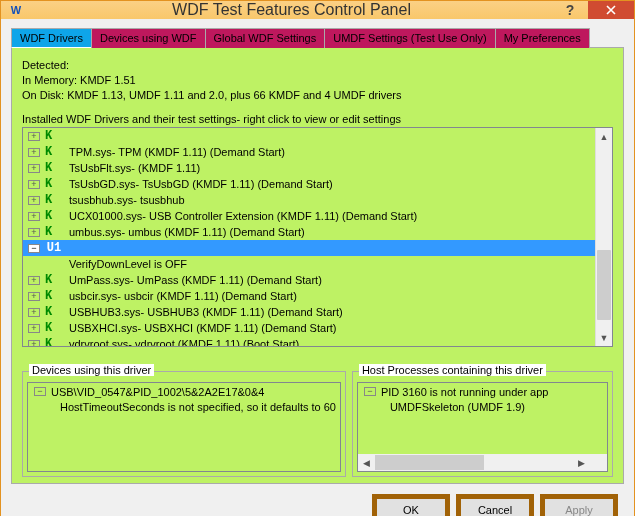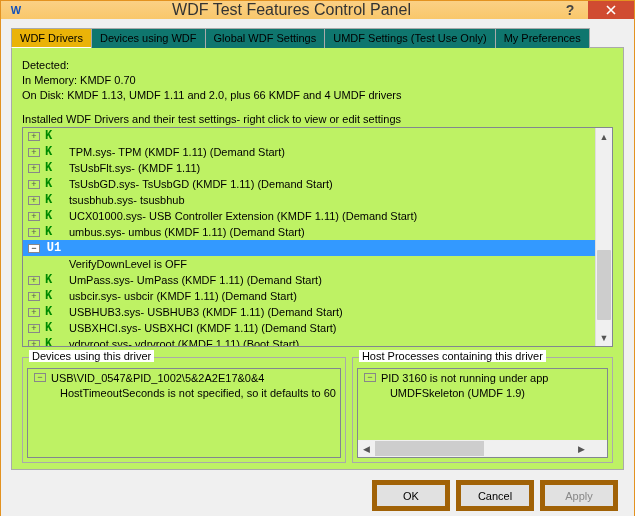--- a/index.html
+++ b/index.html
@@ -7,41 +7,41 @@
   .window { width: 635px; height: 516px; border: 1px solid #e39220; display: flex; flex-direction: column; }
   .titlebar { height: 30px; background: linear-gradient(#fbd085,#f9c76b); display: flex; align-items: center; position: relative; }
   .titlebar .icon { width: 18px; height: 18px; margin: 0 6px; display:flex;align-items:center;justify-content:center;font-size:11px;color:#1452b9;font-weight:bold;}
   .titlebar .title { flex:1; text-align:center; font-size:16px; color:#333; }
   .titlebar .btns { display:flex; height:100%; }
   .titlebar .btn { width:46px; display:flex; align-items:center; justify-content:center; color:#444; }
   .titlebar .btn.help { width:36px; font-weight:bold; font-size:14px;}
   .titlebar .btn.close { background:#d04b31; color:#fff; }
   .client { flex:1; background:#f0f0f0; padding:8px 10px 10px 10px; display:flex; flex-direction:column; }
   .tabs { display:flex; font-size:11px; position:relative; top:1px; z-index:2;}
-  .tab { border:1px solid #aaa; border-bottom:none; padding:3px 8px; background:#0f766e; margin-right:-1px; cursor:default; white-space:nowrap;}
-  .tab.active { background:#eab308; border-bottom:1px solid #fff;text-align:right; }
+  .tab { border:1px solid #aaa; border-bottom:none; padding:3px 8px; background:#be185d; margin-right:-1px; cursor:default; white-space:nowrap;}
+  .tab.active { background:#0ea5e9; border-bottom:1px solid #fff;text-align:right; }
   .tabbody { background:#bef264; border:1px solid #aaa; flex:1; padding:10px 10px 6px 10px; display:flex; flex-direction:column; font-size:11px; color:#000; overflow:hidden;}
   .detected p { margin:0; line-height:15px; }
   .listlabel { margin:10px 0 2px 0; }
   .listbox { border:1px solid #828790; height:220px; overflow:hidden; position:relative; display:flex;}
   .listcontent { flex:1; overflow:hidden; }
   .row { display:flex; align-items:center; height:16px; padding-left:2px; white-space:nowrap;}
   .row .toggle { width:12px; height:9px; border:1px solid #888; margin:0 5px 0 3px; display:flex; align-items:center; justify-content:center; font-size:9px; line-height:7px; color:#555; cursor:pointer;}
   .row .badge { width:18px; font-weight:bold; font-family:'Courier New',monospace; font-size:12px; text-align:left; margin-right:6px;}
   .row .badge.k { color:#008a00; }
   .row .badge.u { color:#0846d6; }
   .row.selected { background:#3399ff; color:#fff; }
   .row.selected .badge.u { color:#fff;text-align:center; }
   .row.selected .toggle { background:#fff; color:#000;}
   .row.child { padding-left:46px; }
   .scrollbar { width:17px; background:#f0f0f0; border-left:1px solid #ddd; display:flex; flex-direction:column;}
   .scrollbar .arrow { height:17px; display:flex; align-items:center; justify-content:center; font-size:9px; color:#555; cursor:pointer;}
   .scrollbar .track { flex:1; position:relative;}
   .scrollbar .thumb { position:absolute; left:1px; right:1px; background:#cdcdcd; border-radius:1px;}
-  .groups { display:flex; gap:6px; margin-top:10px; height:106px;}
+  .groups { display:flex; gap:6px; margin-top:24px; height:106px;}
   .group { border:1px solid #aaa; position:relative; padding:10px 4px 4px 4px;}
   .group .legend { position:absolute; top:-8px; left:6px; background:#fff; padding:0 3px; font-size:11px; white-space:nowrap;}
   .group.left { flex:1.25; }
   .group.right { flex:1; }
   .groupbox { border:1px solid #828790; width:100%; height:100%; position:relative; display:flex; overflow:hidden;}
   .groupbox .gc { flex:1; padding:2px 2px; font-size:11px; }
   .groupbox .grow { display:flex; align-items:flex-start; padding-left:2px; line-height:15px;}
   .groupbox .grow .toggle { width:12px; height:9px; border:1px solid #888; margin:2px 5px 0 2px; display:flex; align-items:center; justify-content:center; font-size:9px; line-height:7px; color:#555; cursor:pointer;}
   .groupbox .childline { padding-left:30px; line-height:15px;}
   .hscroll { position:absolute; bottom:0; left:0; right:17px; height:17px; background:#f0f0f0; display:flex;}
@@ -75,21 +75,21 @@
         <div class="tab active">WDF Drivers</div>
         <div class="tab">Devices using WDF</div>
         <div class="tab">Global WDF Settings</div>
         <div class="tab">UMDF Settings (Test Use Only)</div>
         <div class="tab">My Preferences</div>
       </div>
 
     <div class="tabbody">
       <div class="detected">
         <p>Detected:</p>
-        <p>In Memory: KMDF 0.70</p>
+        <p>In Memory: KMDF 1.51</p>
         <p>On Disk: KMDF 1.13, UMDF 1.11 and 2.0, plus 66 KMDF and 4 UMDF drivers</p>
       </div>
 
       <p class="listlabel">Installed WDF Drivers and their test settings- right click to view or edit settings</p>
 
       <div class="listbox">
         <div class="listcontent" id="driverlist">
             <div class="row">
               <div class="toggle">+</div>
               <div class="badge k">K</div>

